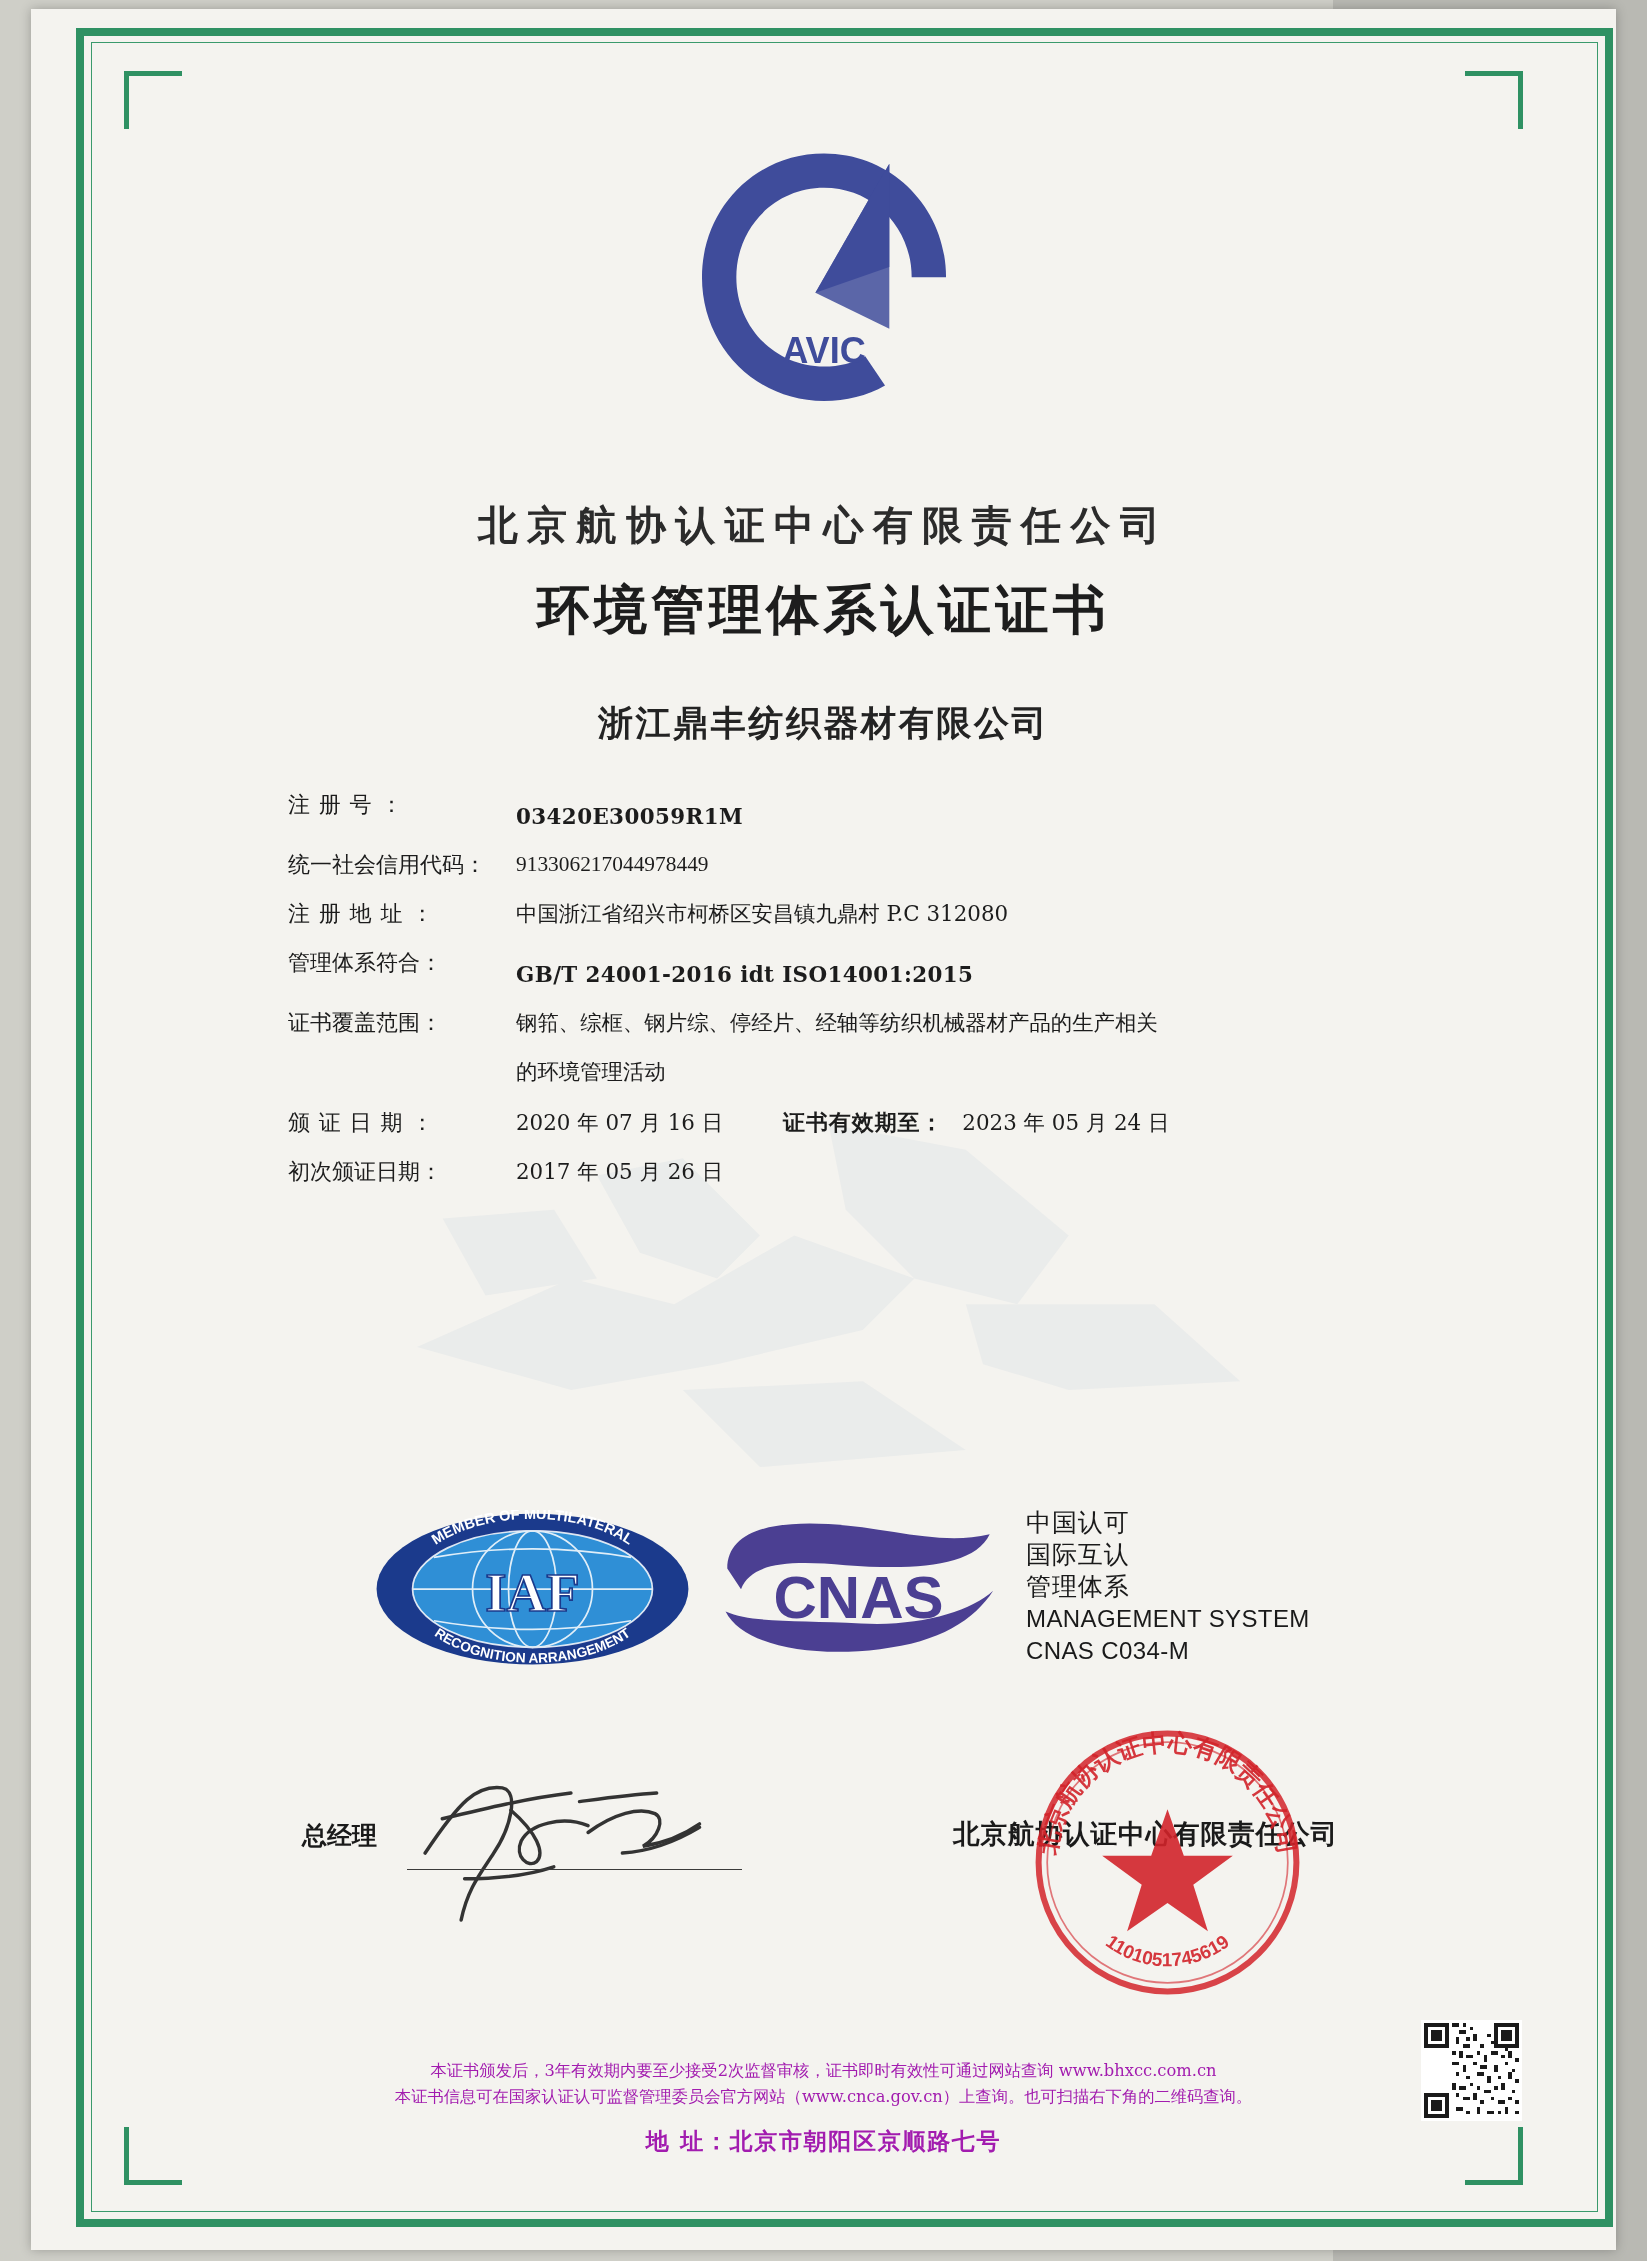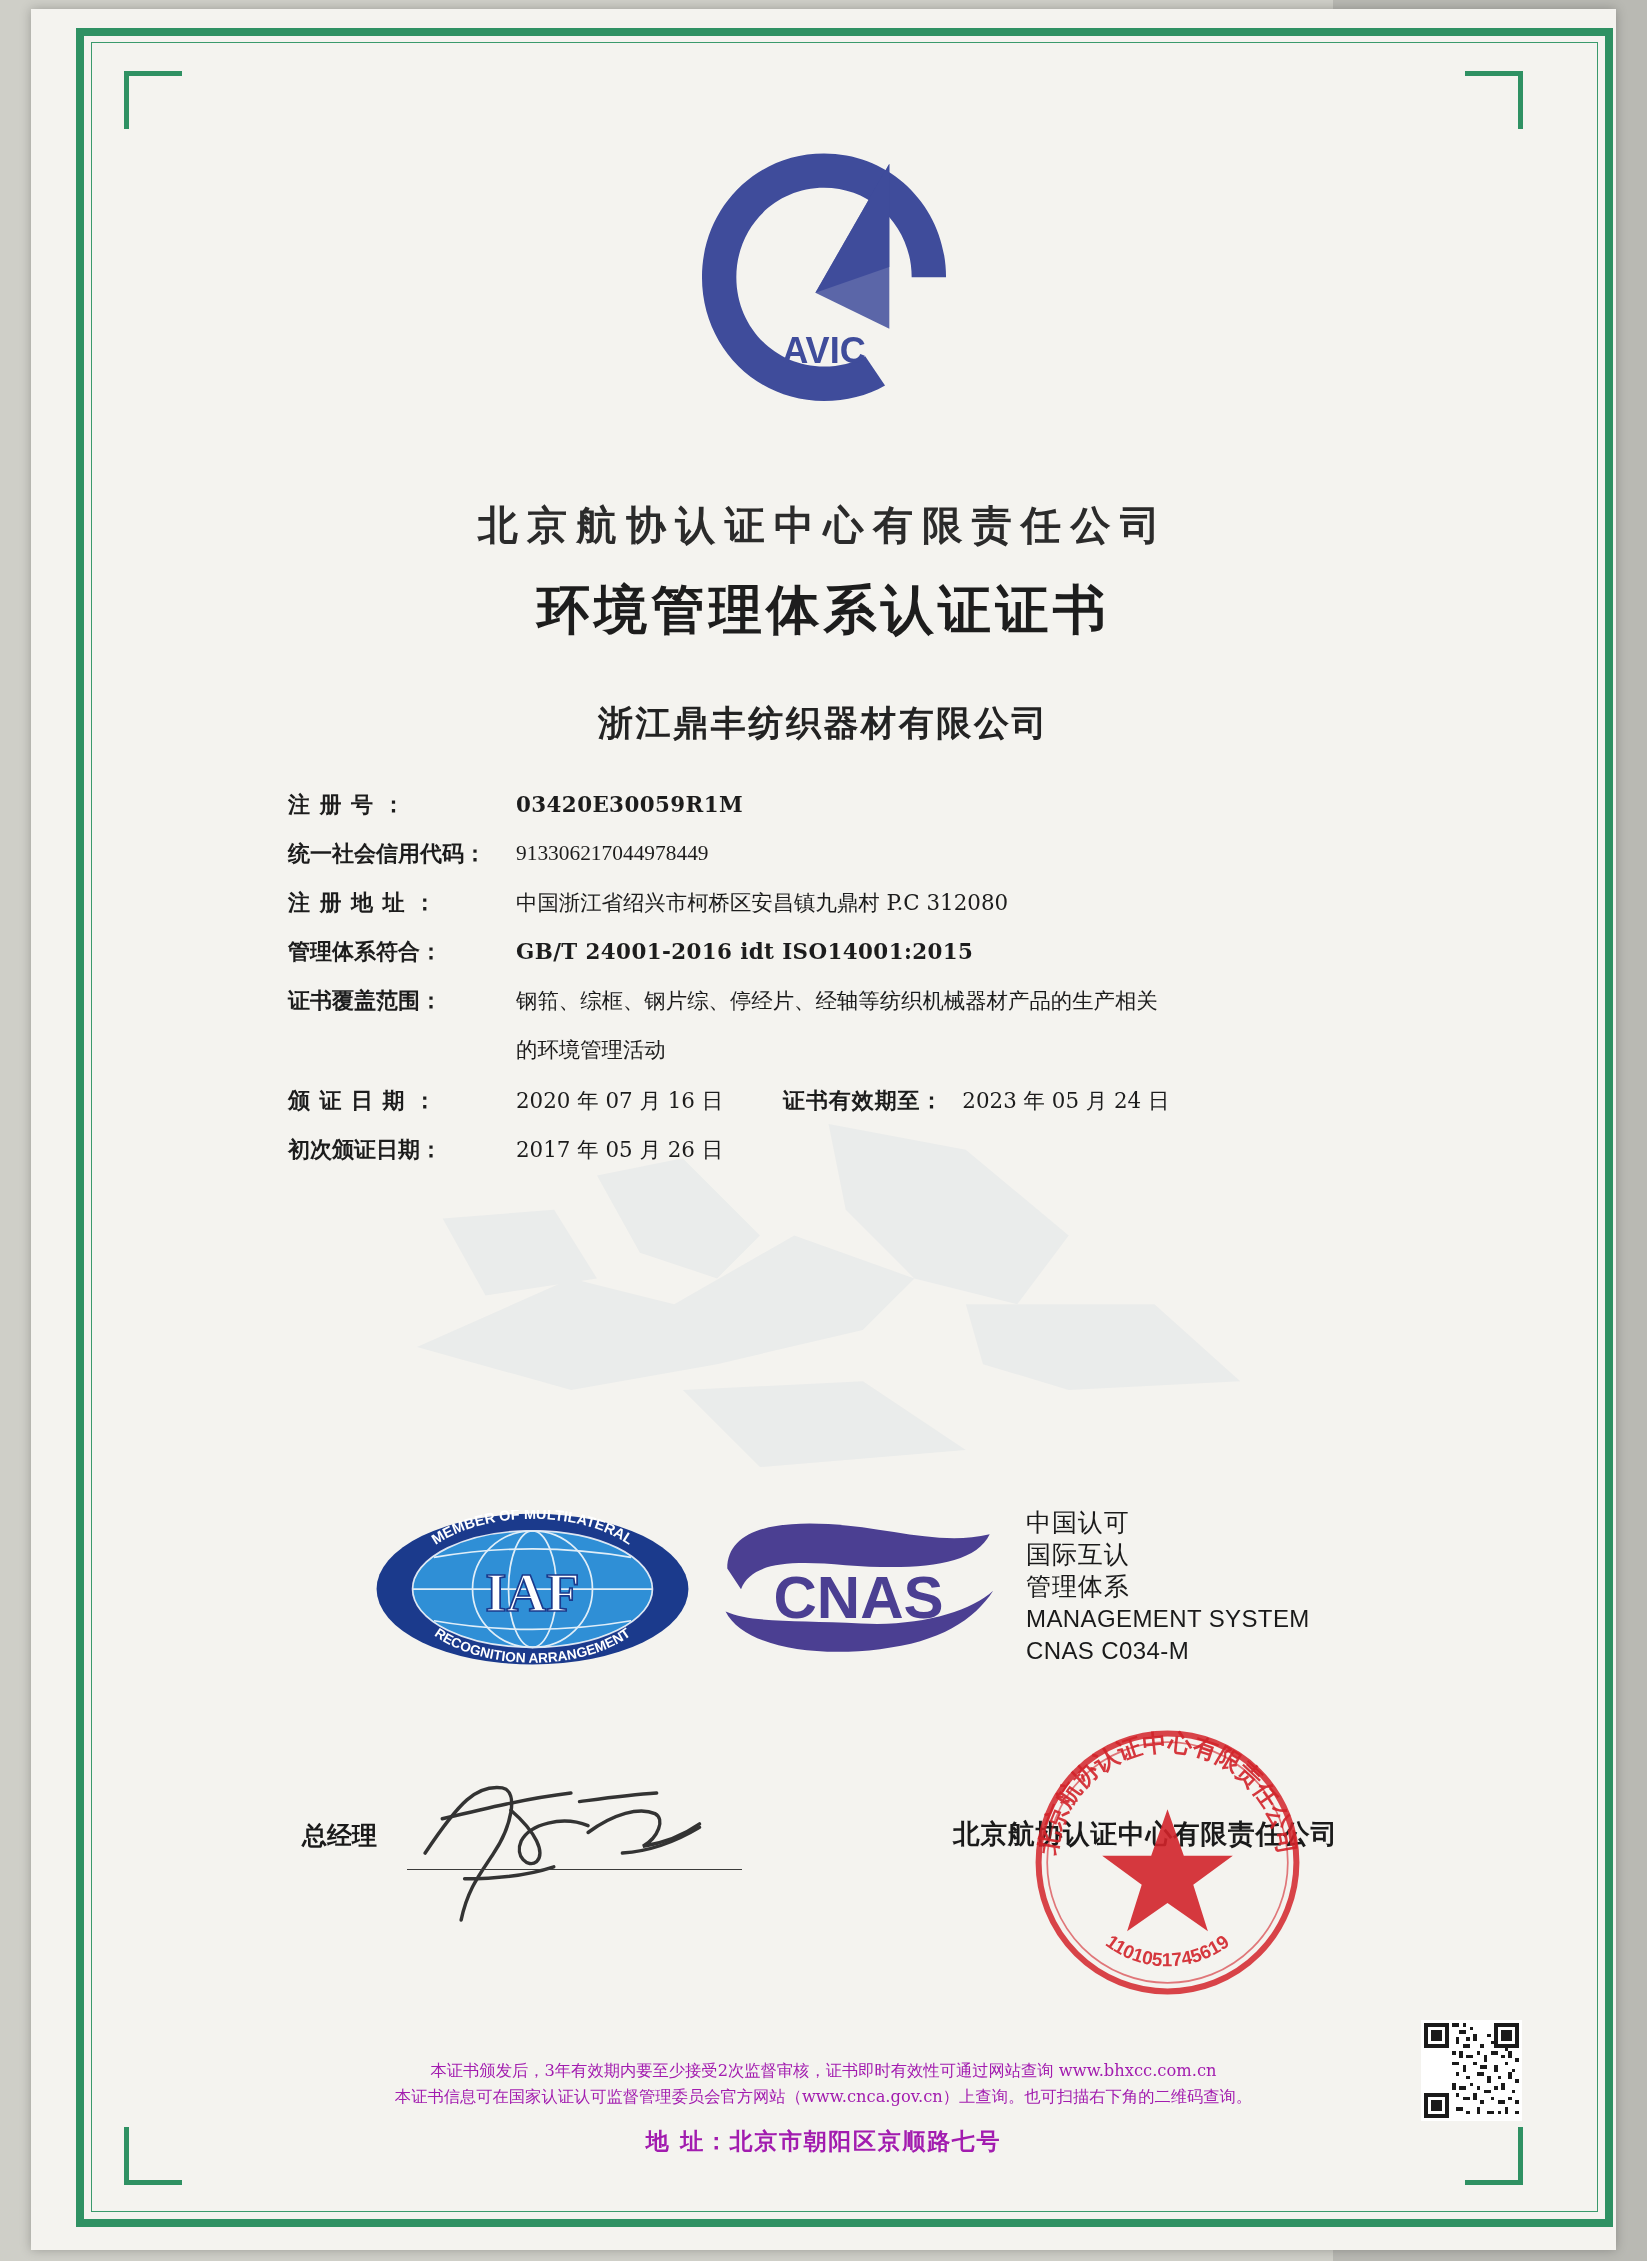--- a/index.html
+++ b/index.html
@@ -127,33 +127,33 @@
     color: #1c1c1c;
   }
   .row {
     display: flex;
     align-items: flex-start;
     margin-bottom: 19px;
     font-size: 22px;
   }
   .row .label {
     font-family: "DejaVu Serif", serif;
-    font-weight: 700;
+    font-weight: 400;
     width: 228px;
     flex: 0 0 228px;
     font-size: 22px;
     letter-spacing: 0.9px;
   }
   .row .label.tight { letter-spacing: 0px; }
   .row .value {
     font-family: "DejaVu Serif", serif;
     font-size: 21.4px;
     line-height: 29px;
   }
-  .row .value.bold { font-weight: 700; letter-spacing: 0.4px; }
+  .row .value.bold { font-weight: 700; letter-spacing: 0.4px; margin-top: 12px; }
   .row .value.mono { font-family: "Liberation Serif", serif; font-size: 21.4px; }
   .scope-second {
     font-family: Liberation Serif, serif;
     font-size: 21.4px;
     margin-left: 228px;
     margin-top: 8.6px;
     margin-bottom: 22px;
   }
   .dates-row { display: flex; align-items: flex-start; }
   .dates-row .label2 {

